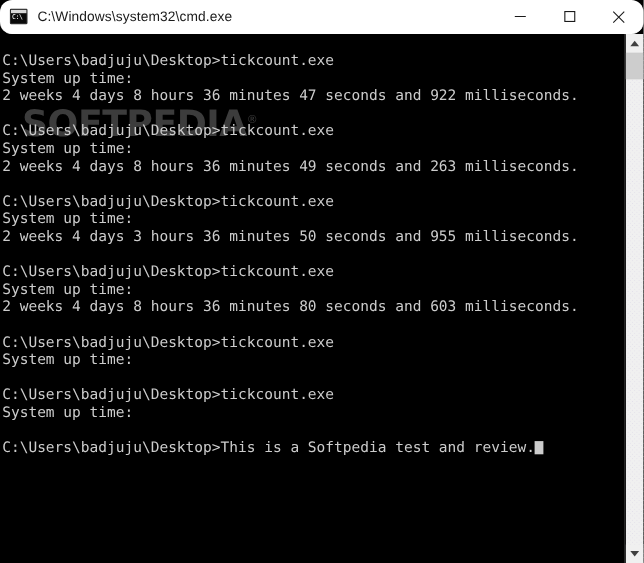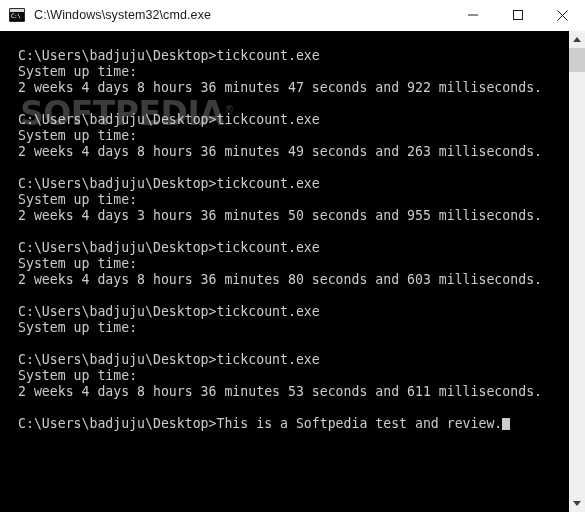--- a/index.html
+++ b/index.html
@@ -27,20 +27,21 @@
   
   .titlebar {
     height: 31px;
     min-height: 31px;
     background: #ffffff;
     display: flex;
     align-items: center;
     border-bottom: 1px solid #ffffff;
     position: relative;
     box-sizing: border-box;
+    border-radius: 11px;
   }
   .titlebar-icon {
     width: 16px;
     height: 14px;
     margin-left: 9px;
     margin-right: 9px;
     background: #0a0a0a;
     border: 1px solid #2b2b2b;
     position: relative;
     box-sizing: border-box;
@@ -119,21 +120,21 @@
     z-index: 0;
   }
   .watermark sup {
     font-size: 10px;
     vertical-align: super;
     font-weight: normal;
   }
   .lines {
     position: relative;
     z-index: 1;
-    padding-left: 18px;
+    padding-left: 2px;
   }
   .line {
     font-family: "DejaVu Sans Mono", monospace;
     font-size: 13.2px;
     line-height: 16px;
     height: 16px;
     color: #cccccc;
     white-space: pre;
     letter-spacing: 0px;
   }
@@ -236,21 +237,20 @@
         <div class="line blank"></div>
         <div class="line">C:\Users\badjuju\Desktop&gt;tickcount.exe</div>
         <div class="line">System up time:</div>
         <div class="line">2 weeks 4 days 8 hours 36 minutes 80 seconds and 603 milliseconds.</div>
         <div class="line blank"></div>
         <div class="line">C:\Users\badjuju\Desktop&gt;tickcount.exe</div>
         <div class="line">System up time:</div>
         <div class="line blank"></div>
         <div class="line">C:\Users\badjuju\Desktop&gt;tickcount.exe</div>
         <div class="line">System up time:</div>
-        <div class="line">2 weeks 4 days 8 hours 36 minutes 53 seconds and 611 milliseconds.</div>
         <div class="line blank"></div>
         <div class="line"><span>C:\Users\badjuju\Desktop&gt;This is a Softpedia test and review.</span><span class="cursor"></span></div>
       </div>
     </div>
 
     <div class="scrollbar">
       <div class="sb-btn">
         <div class="arrow up"></div>
       </div>
       <div class="sb-thumb"></div>

